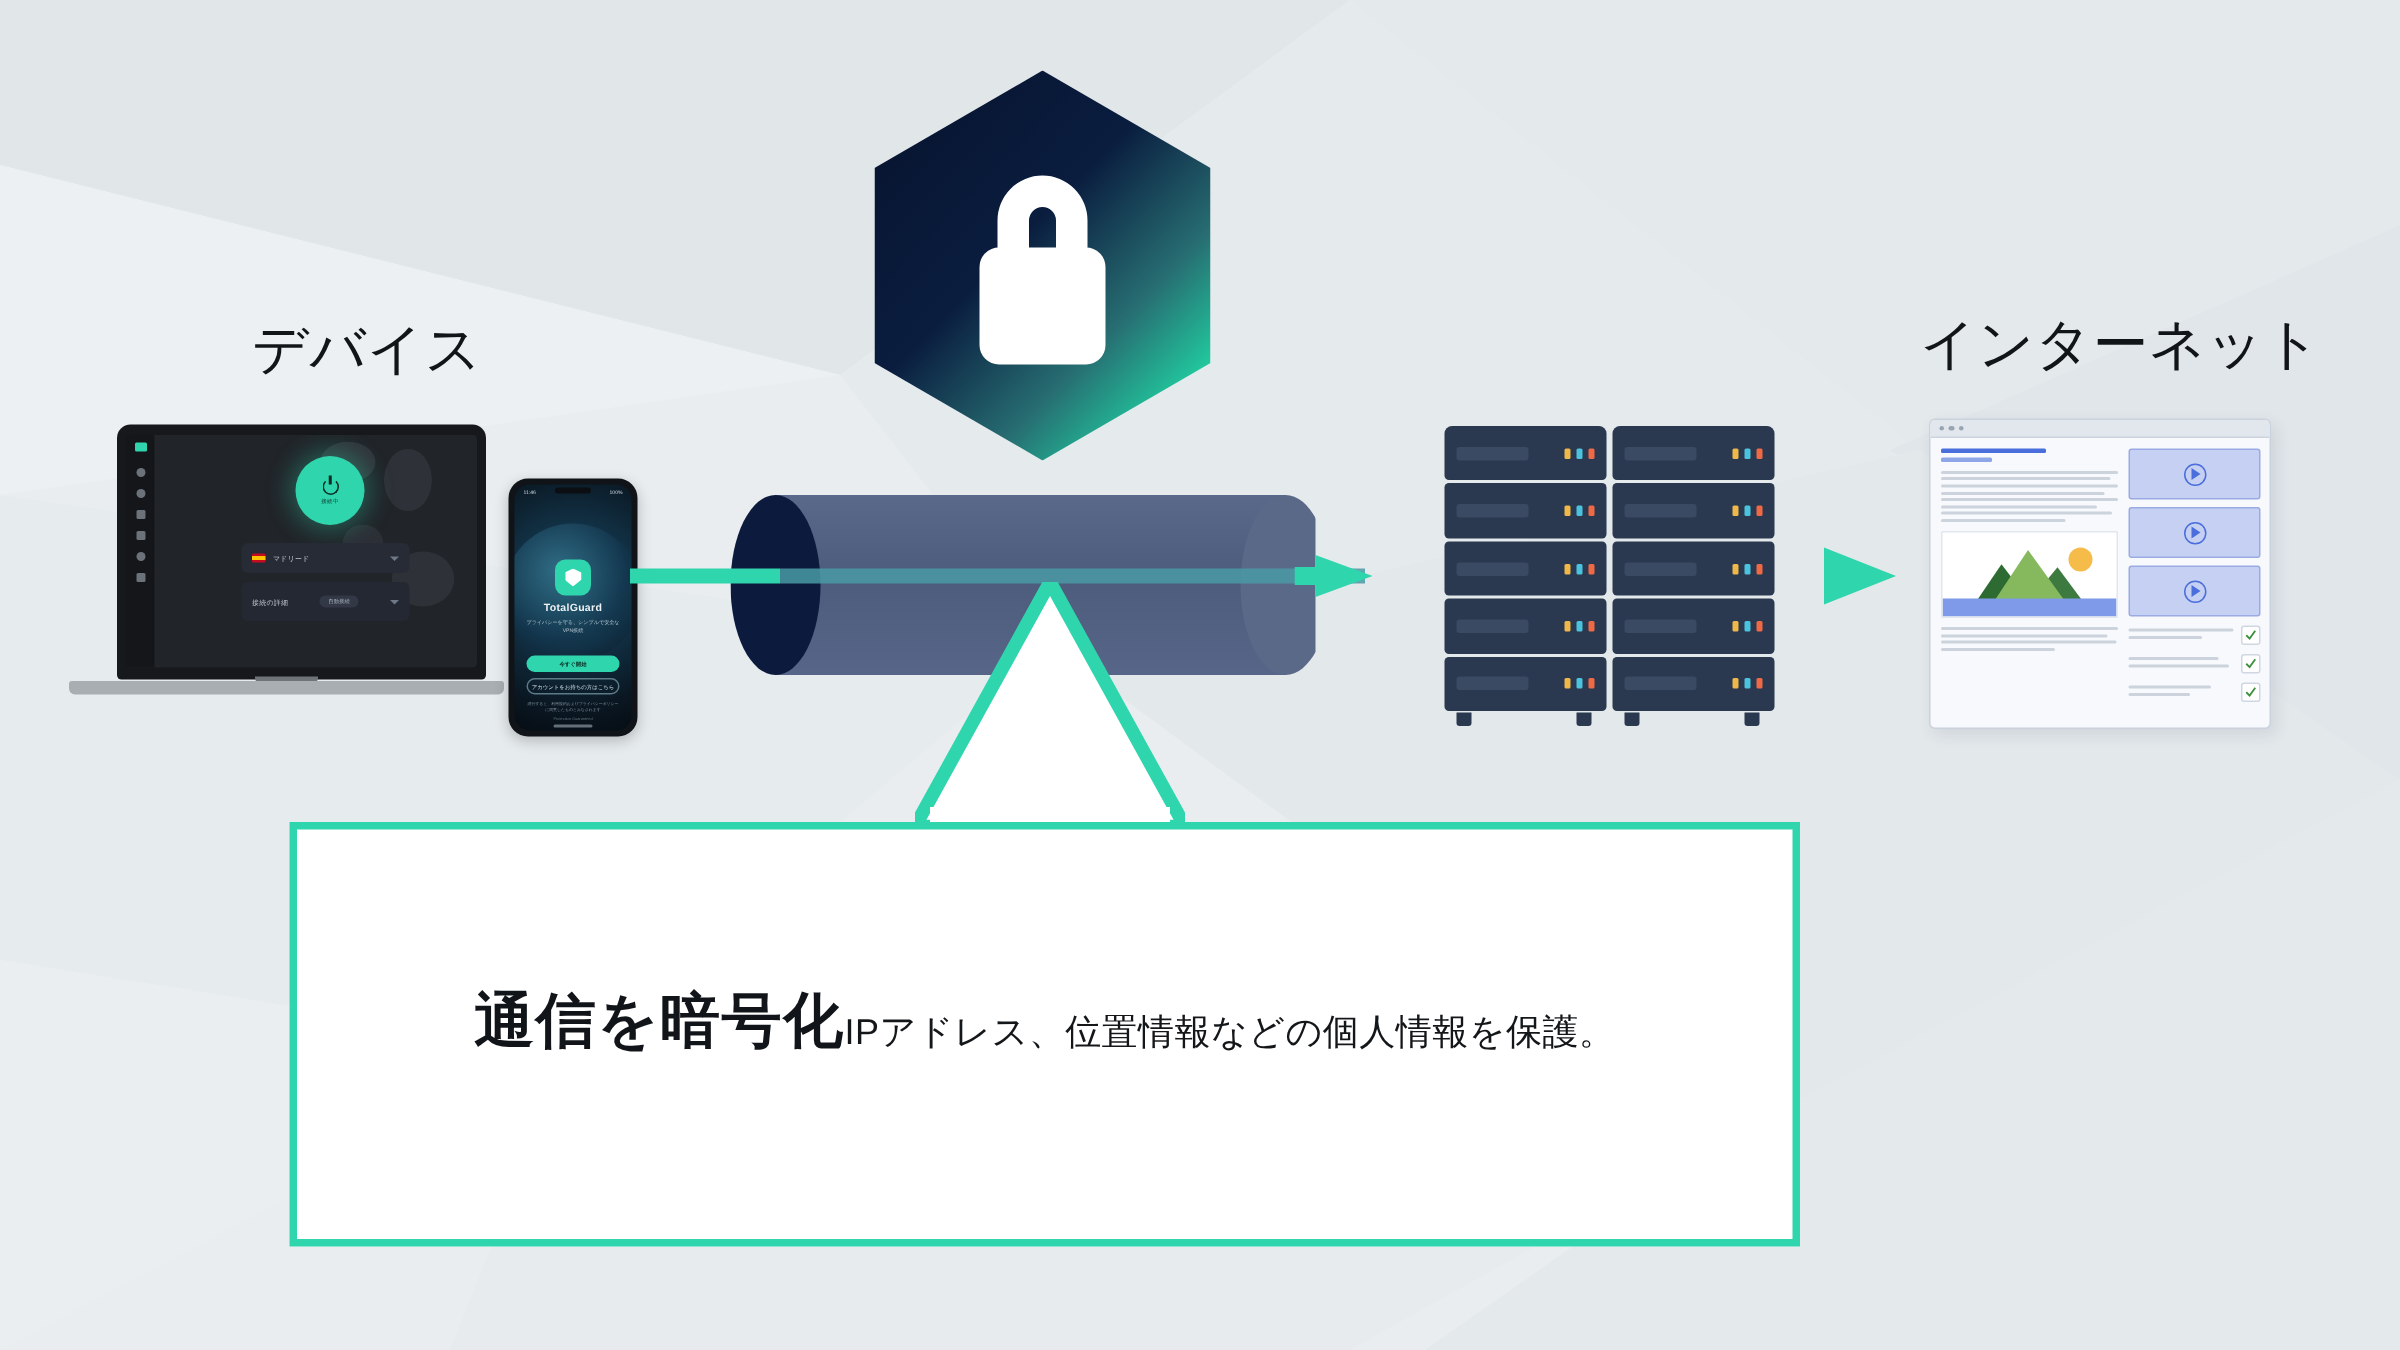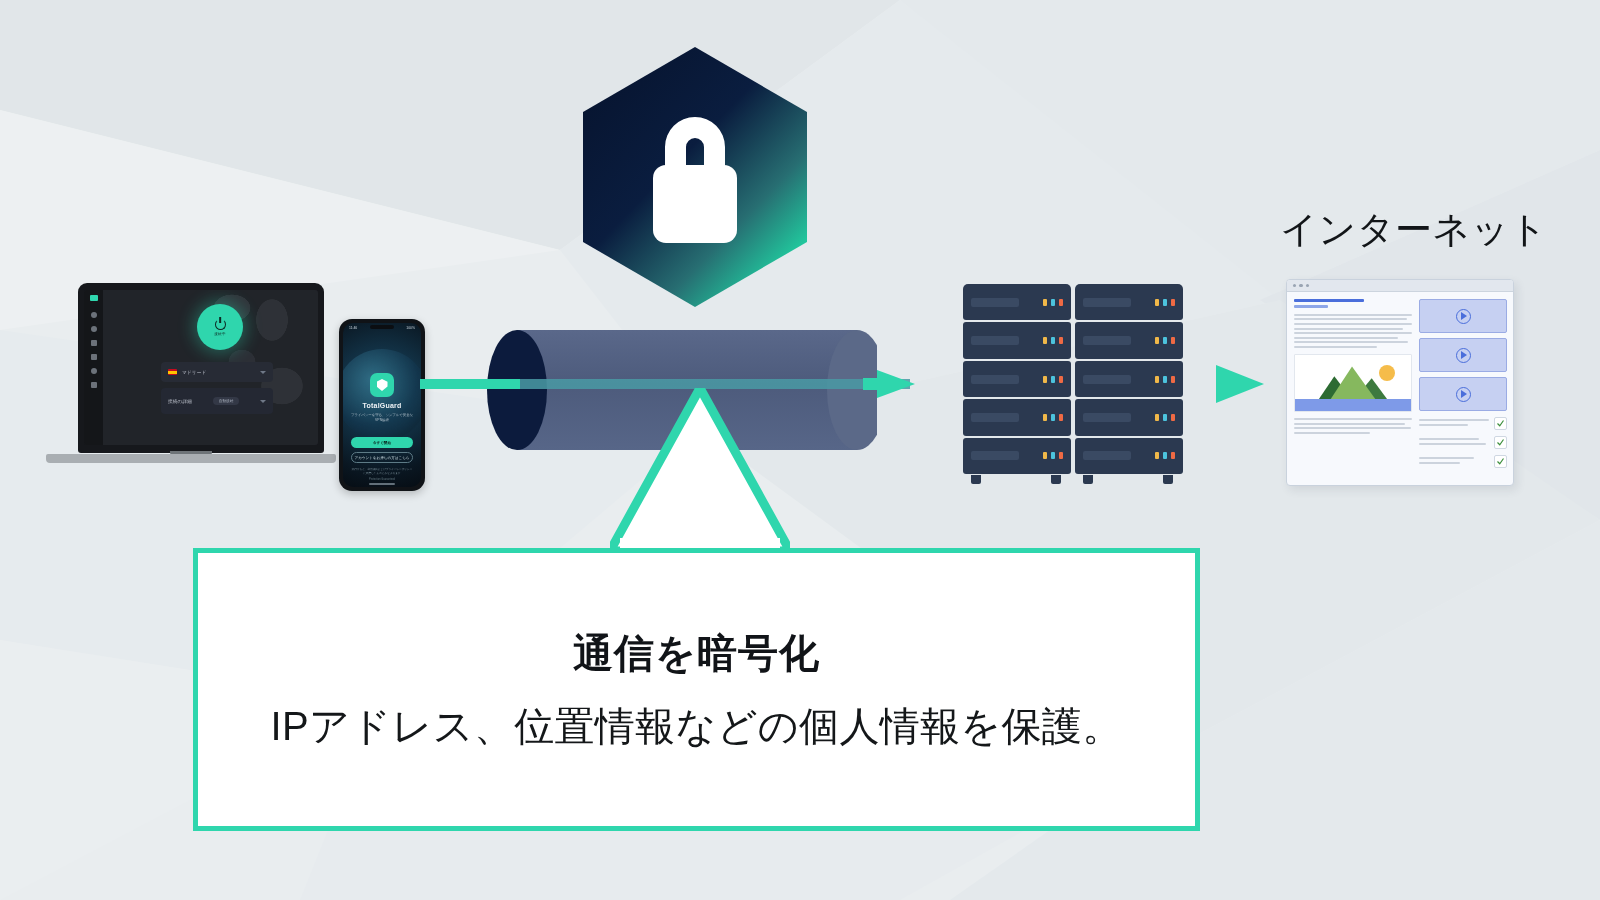--- a/index.html
+++ b/index.html
@@ -169,44 +169,45 @@
     border-bottom: 4px solid transparent; margin-left: 2px; }
   .br-check-row { display: flex; align-items: center; gap: 5px; margin-top: 6px; }
   .br-check-lines { flex: 1; }
   .br-check-box { width: 13px; height: 13px; background: #fff; border: 1px solid #cfd7e2; border-radius: 2px;
     display: flex; align-items: center; justify-content: center; flex: none; }
 
   
   #callout { position: absolute; left: 193px; top: 548px; width: 1007px; height: 283px;
     background: #ffffff; border: 5px solid #2fd6ad; }
   #callout-pointer { position: absolute; left: 610px; top: 388px; width: 180px; height: 168px; }
-  #callout-inner { position: absolute; inset: 0; display: flex; flex-direction: column;
+  #callout-inner { position: absolute; inset: 0; display: flex; flex-direction: row;
     align-items: center; justify-content: center; }
   #callout-title { font-size: 40px; font-weight: 700; color: #111418; letter-spacing: 1px; margin-bottom: 18px; }
-  .callout-line { font-size: 40px; color: #141719; line-height: 1.35; letter-spacing: .3px; }
+  .callout-line { font-size: 24px; color: #141719; line-height: 1.35; letter-spacing: .3px; }
 </style>
 </head>
 <body>
 
 <div id="stage">
 
   <svg class="bg-layer" viewBox="0 0 1600 900" preserveAspectRatio="none">
     <rect x="0" y="0" width="1600" height="900" fill="#e9edef"></rect>
     <polygon points="0,0 900,0 560,250 0,110" fill="#e1e6e9"></polygon>
     <polygon points="900,0 1600,0 1600,150 1260,300" fill="#e4e9ec"></polygon>
     <polygon points="0,110 560,250 0,330" fill="#edf0f2"></polygon>
     <polygon points="560,250 900,0 1280,300 700,430" fill="#e5eaed"></polygon>
     <polygon points="1260,300 1600,150 1600,520" fill="#e1e6ea"></polygon>
     <polygon points="0,330 700,430 380,700 0,640" fill="#e6ebee"></polygon>
     <polygon points="700,430 1280,300 1600,520 1150,760" fill="#e3e8eb"></polygon>
     <polygon points="0,640 380,700 0,900" fill="#eaeef0"></polygon>
     <polygon points="380,700 1150,760 900,900 300,900" fill="#e7ebee"></polygon>
     <polygon points="1150,760 1600,520 1600,900 950,900" fill="#e4e9ec"></polygon>
   </svg>
 
+  <div class="label" id="label-device">デバイス</div>
   <div class="label" id="label-internet">インターネット</div>
 
   <svg id="hex-badge" viewBox="0 0 224 260">
     <defs>
       <linearGradient id="hexgrad" x1="10%" y1="5%" x2="90%" y2="95%">
         <stop offset="0%" stop-color="#07142f"></stop>
         <stop offset="42%" stop-color="#0a1d3f"></stop>
         <stop offset="72%" stop-color="#276e72"></stop>
         <stop offset="100%" stop-color="#1fe6ac"></stop>
       </linearGradient>

